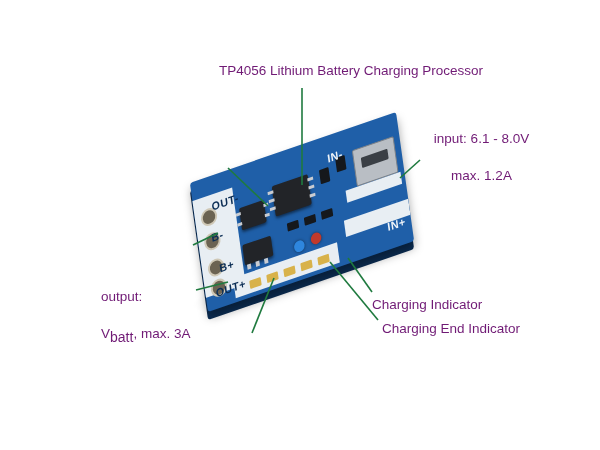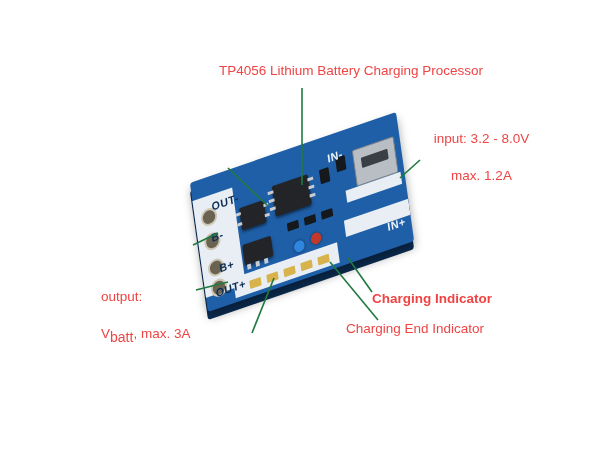--- a/index.html
+++ b/index.html
@@ -10,21 +10,21 @@
   #page {
     position: relative;
     width: 600px;
     height: 450px;
     background: #ffffff;
     font-family: "Liberation Sans", sans-serif;
     overflow: hidden;
   }
   .label {
     position: absolute;
-    color: #ef4444;
+    color: #701a75;
     font-size: 13.5px;
     line-height: 1.35;
     white-space: pre;
   }
   .label.center { text-align: center; }
   .sub {
     font-size: 14px;
     vertical-align: sub;
   }
   svg.leaders {
@@ -226,28 +226,28 @@
       <path d="M 372 292 L 348 258"></path>
 
       <path d="M 378 320 L 330 262"></path>
     </g>
   </svg>
 
   <div class="label center" style="left:186px; top:62px; width:330px;">TP4056 Lithium Battery Charging Processor</div>
 
 
   <div class="label center" style="left:386px; top:112px; width:176px;">
-    <span>input: 3.2 - 8.0V</span><br>
+    <span>input: 6.1 - 8.0V</span><br>
     <span>max. 1.2A</span>
   </div>
 
 
   <div class="label" style="left:86px; top:270px; width:130px;">
     <span>output:</span><br>
     <span>V</span><span class="sub">batt</span><span>, max. 3A</span>
   </div>
 
 
-  <div class="label" style="left:372px; top:290px; width:180px;font-weight:bold;">Charging Indicator</div>
-
-  <div class="label" style="left:346px; top:320px; width:210px;">Charging End Indicator</div>
+  <div class="label" style="left:372px; top:296px; width:180px;">Charging Indicator</div>
+
+  <div class="label" style="left:346px; top:320px; width:210px;text-align:center;">Charging End Indicator</div>
 
 </div>
 
 </body></html>

